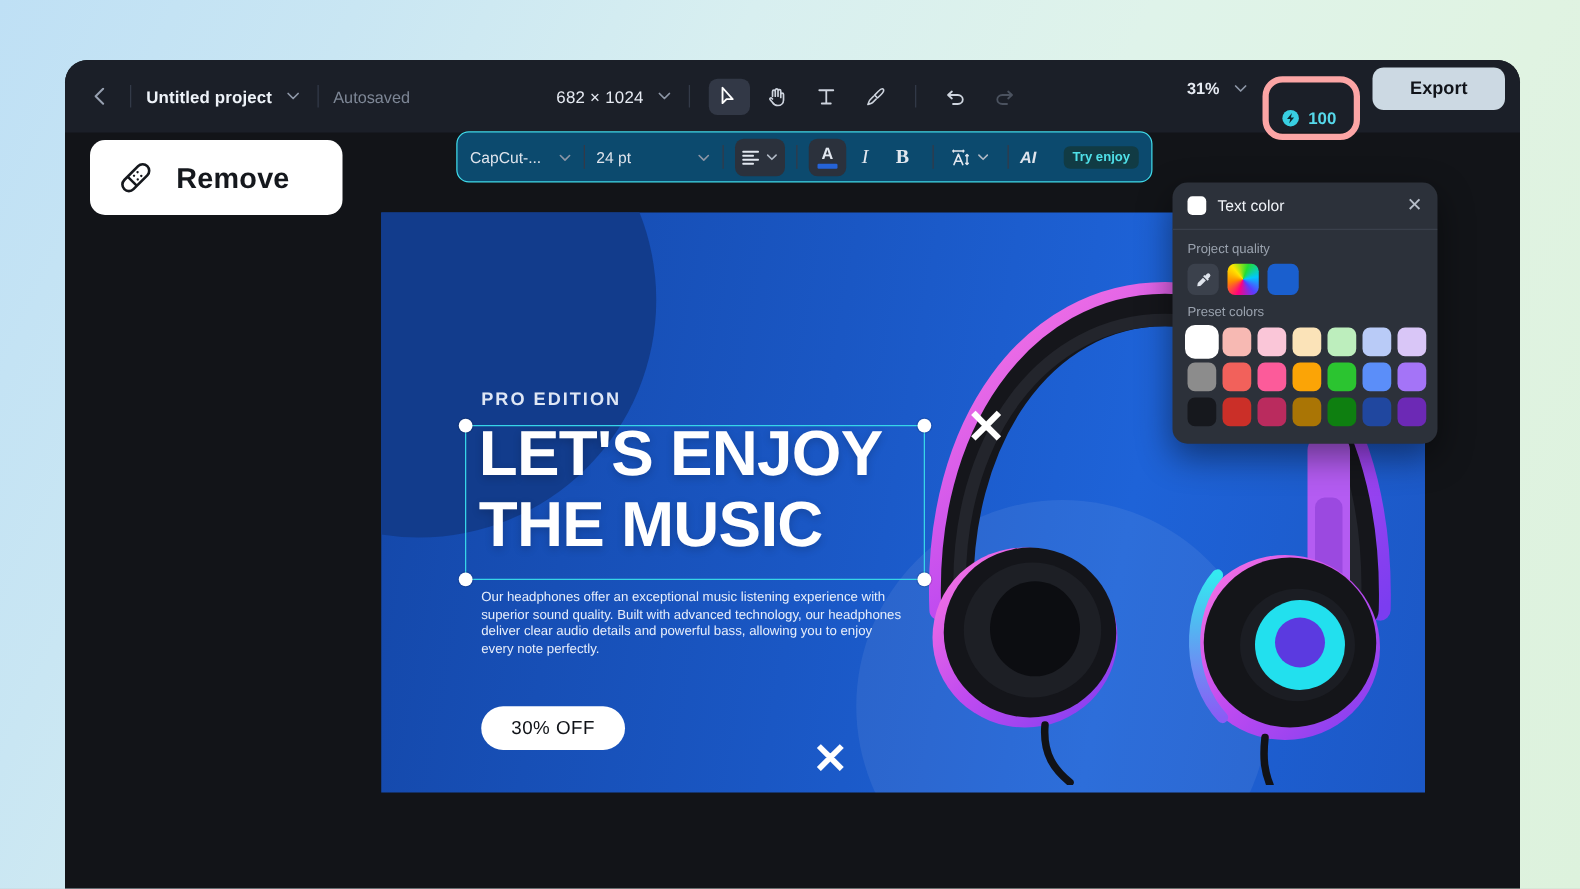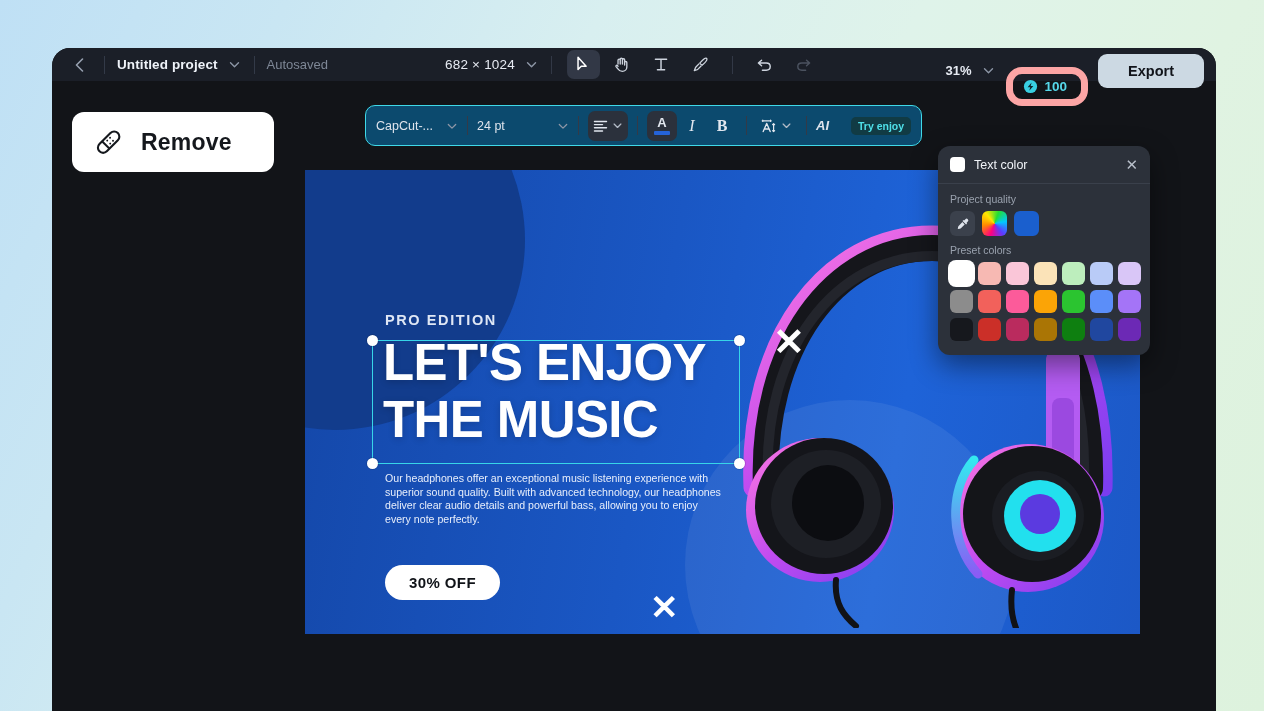--- a/index.html
+++ b/index.html
@@ -21,21 +21,21 @@
     left: 52px; top: 48px;
     width: 1164px; height: 663px;
     background: #121418;
     border-radius: 18px 18px 0 0;
     overflow: hidden;
   }
 
   
   #topbar {
     position: absolute; left: 0; top: 0;
-    width: 100%; height: 33px;
+    width: 100%; height: 58px;
     background: #1b1f28;
     display: flex; align-items: center;
     color: #e6eaf2;
     font-size: 13px;
   }
   .tb-left { display: flex; align-items: center; padding-left: 14px; gap: 0; }
   .back-btn {
     width: 26px; height: 26px; display: flex;
     align-items: center; justify-content: center;
     color: #97a0b0; cursor: pointer;
@@ -61,22 +61,22 @@
   .tool-ico.active { background: #323846; color: #ffffff; }
   .tool-ico.disabled { color: #4b525f; }
 
   .tb-right {
     position: absolute; right: 12px; top: 0; height: 45px;
     display: flex; align-items: center; gap: 10px;
   }
   .zoom-label { font-size: 13px; color: #e6eaf2; font-weight: 700;}
   .credits {
     display: flex; align-items: center; gap: 7px;
-    border: 7px solid #fca5a5; border-radius: 16px;
-    padding: 5px 14px 5px 10px; cursor: pointer; margin-top: 32px;
+    border: 5px solid #fca5a5; border-radius: 16px;
+    padding: 21px 14px 5px 10px; cursor: pointer; margin-top: 32px;
   }
   .credits-num { color: #56d8ea; font-size: 13.5px; font-weight: 700;}
   .export-btn {
     background: #ccd9e3; color: #11141a;
     font-size: 14.5px; font-weight: 700;
     border-radius: 9px; padding: 9px 30px;
     cursor: pointer; border: none;
     font-family: "Liberation Sans", sans-serif;
   }
 
@@ -157,21 +157,21 @@
   .body-copy {
     position: absolute; left: 80px; top: 302px;
     width: 340px;
     color: #e7eefb; font-size: 10.6px; line-height: 13.6px;
     white-space: pre-line; font-weight: 400;
   }
   .pill {
     position: absolute; left: 80px; top: 395px;
     background: #ffffff; border-radius: 999px;
     padding: 9px 24px; color: #101318;
-    font-size: 15px; font-weight: 700; letter-spacing: .4px;
+    font-size: 15px; font-weight: 400; letter-spacing: .4px;
   }
   .x-mark {
     position: absolute; color: #ffffff; font-weight: 900;
     line-height: 1;
   }
   #x1 { left: 468px; top: 153px; font-size: 38px; }
   #x2 { left: 345px; top: 420px; font-size: 34px; }
 
   
   #headphones { position: absolute; right: 4px; top: 28px; width: 420px; height: 430px;}

